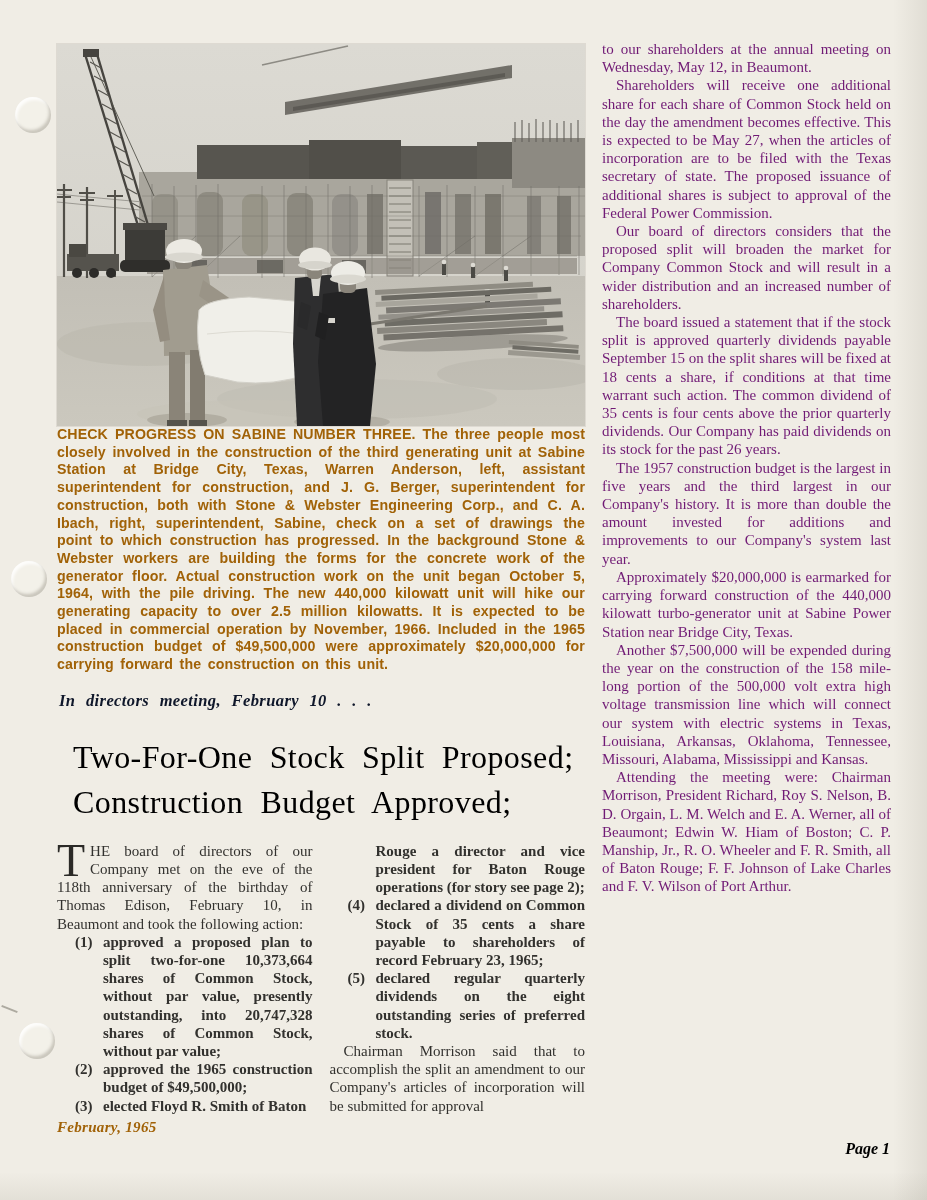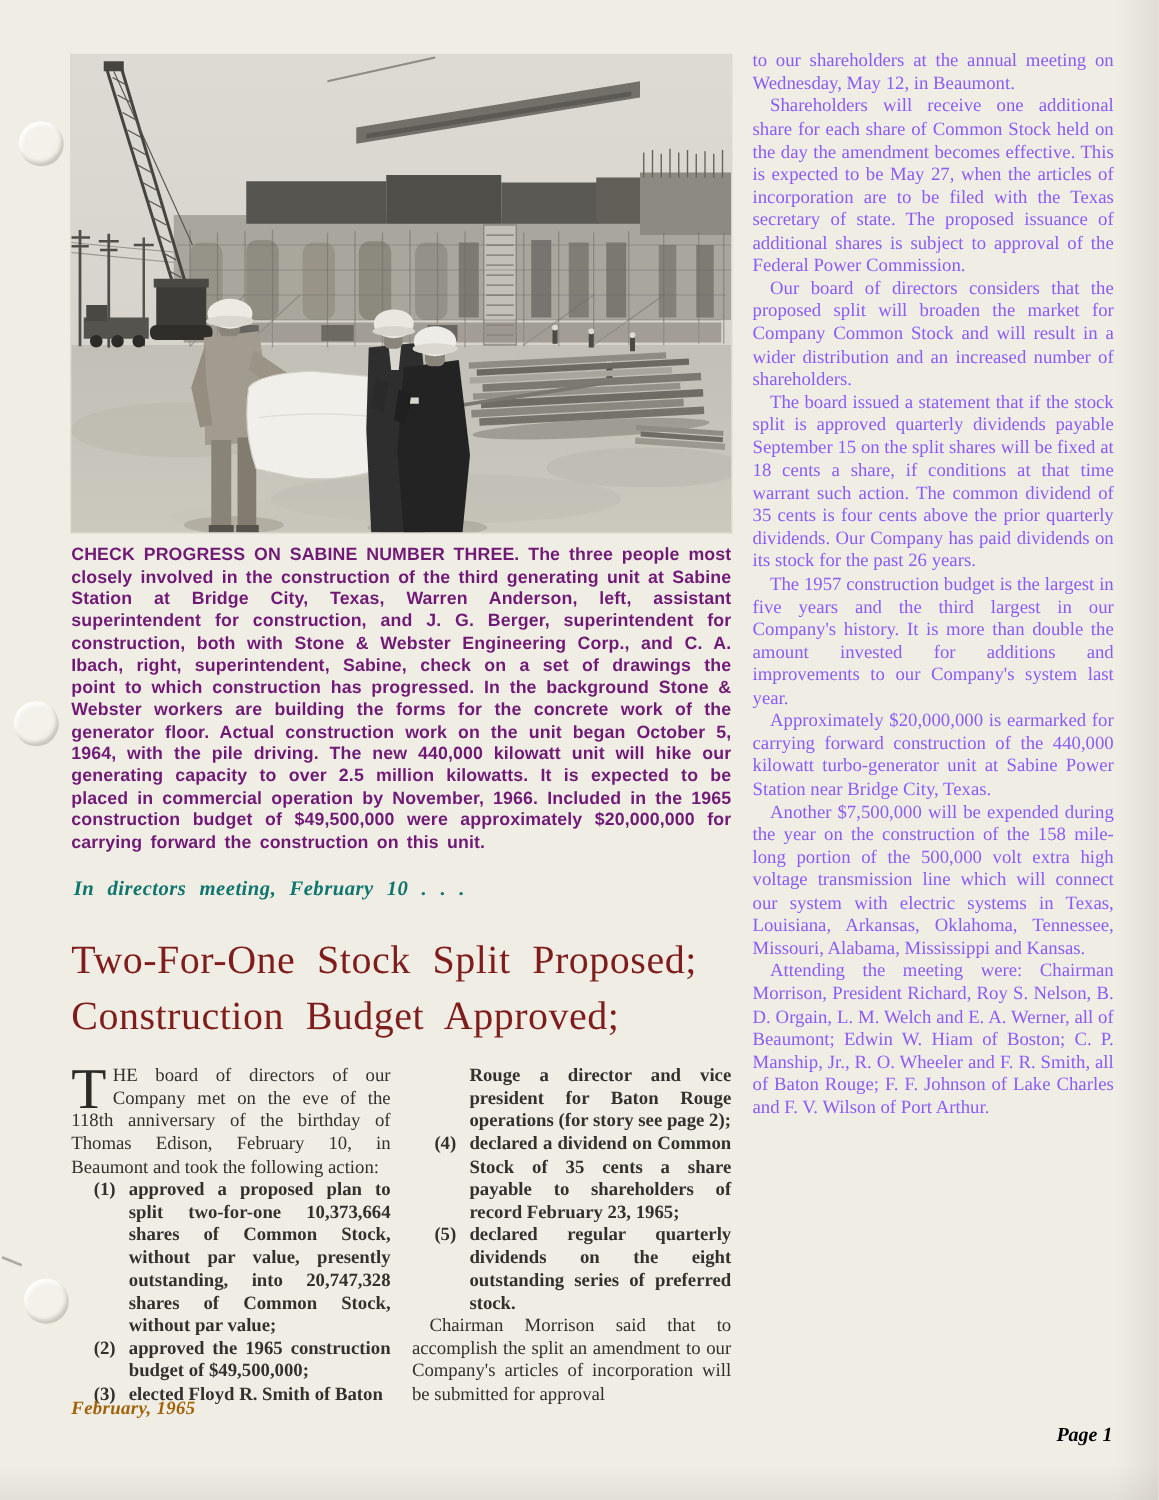--- a/index.html
+++ b/index.html
@@ -30,50 +30,50 @@
   .scratch { position:absolute; left:1px; top:1008px; width:17px; height:2px;
     background:#908d83; transform:rotate(22deg); opacity:.7; }
 
   .left-main { position:absolute; left:57px; top:44px; width:528px; }
 
   .photo { width:528px; height:382px; overflow:hidden; background:#d8d6cf;
     box-shadow: 0 0 0 1px rgba(120,115,100,0.15); }
   .photo svg { display:block; }
 
   .caption {
-    margin:10px 0 0 0; text-align:justify;
+    margin:0 0 0 0; text-align:justify;
     font-family:"Liberation Sans", sans-serif; font-weight:bold;
-    font-size:14.2px; line-height:17.7px; color:#701a75;
+    font-size:14.2px; line-height:17.7px; color:#a16207;
     word-spacing:2.5px; letter-spacing:0.1px;
   }
 
   .kicker {
     margin:17px 0 0 2px;
-    font-style:italic; font-weight:bold; font-size:16.5px; color:#0f766e;
+    font-style:italic; font-weight:bold; font-size:16.5px; color:#0f172a;
     word-spacing:6px; letter-spacing:0.4px;
   }
 
-  .headline { margin:24px 0 0 0; font-weight:normal;
-    font-size:32px; line-height:45px; color:#7f1d1d;
+  .headline { margin:24px 0 0 16px; font-weight:normal;
+    font-size:32px; line-height:45px; color:#000000;
     word-spacing:9px; letter-spacing:0.4px; }
   .headline span { display:block; }
 
   .columns { display:flex; gap:17px; margin-top:17px; }
   .col { width:256px; font-size:15px; line-height:18.2px; text-align:justify; }
   .col p { margin:0; }
   .intro { text-indent:0; }
   .dropcap { float:left; font-size:46px; line-height:33px; padding:2px 5px 0 0; color:#2b2a27; }
   .item { position:relative; padding-left:46px; font-weight:bold; }
   .item .num { position:absolute; left:18px; top:0; }
   .item.cont { font-weight:bold; }
   .indent { text-indent:14px; }
 
   .col-right {
     position:absolute; left:602px; top:40px; width:289px;
-    font-size:15px; line-height:18.2px; text-align:justify; color:#8b5cf6;
+    font-size:15px; line-height:18.2px; text-align:justify; color:#701a75;
   }
   .col-right p { margin:0; text-indent:14px; }
   .col-right p.noindent { text-indent:0; }
 
   .footer-date { position:absolute; left:57px; top:1119px;
     font-style:italic; font-weight:bold; font-size:15px; color:#a16207; letter-spacing:0.3px; }
   .footer-page { position:absolute; right:37px; top:1140px;
     font-style:italic; font-weight:bold; font-size:16px; color:#000000; }
 </style>
 </head>

